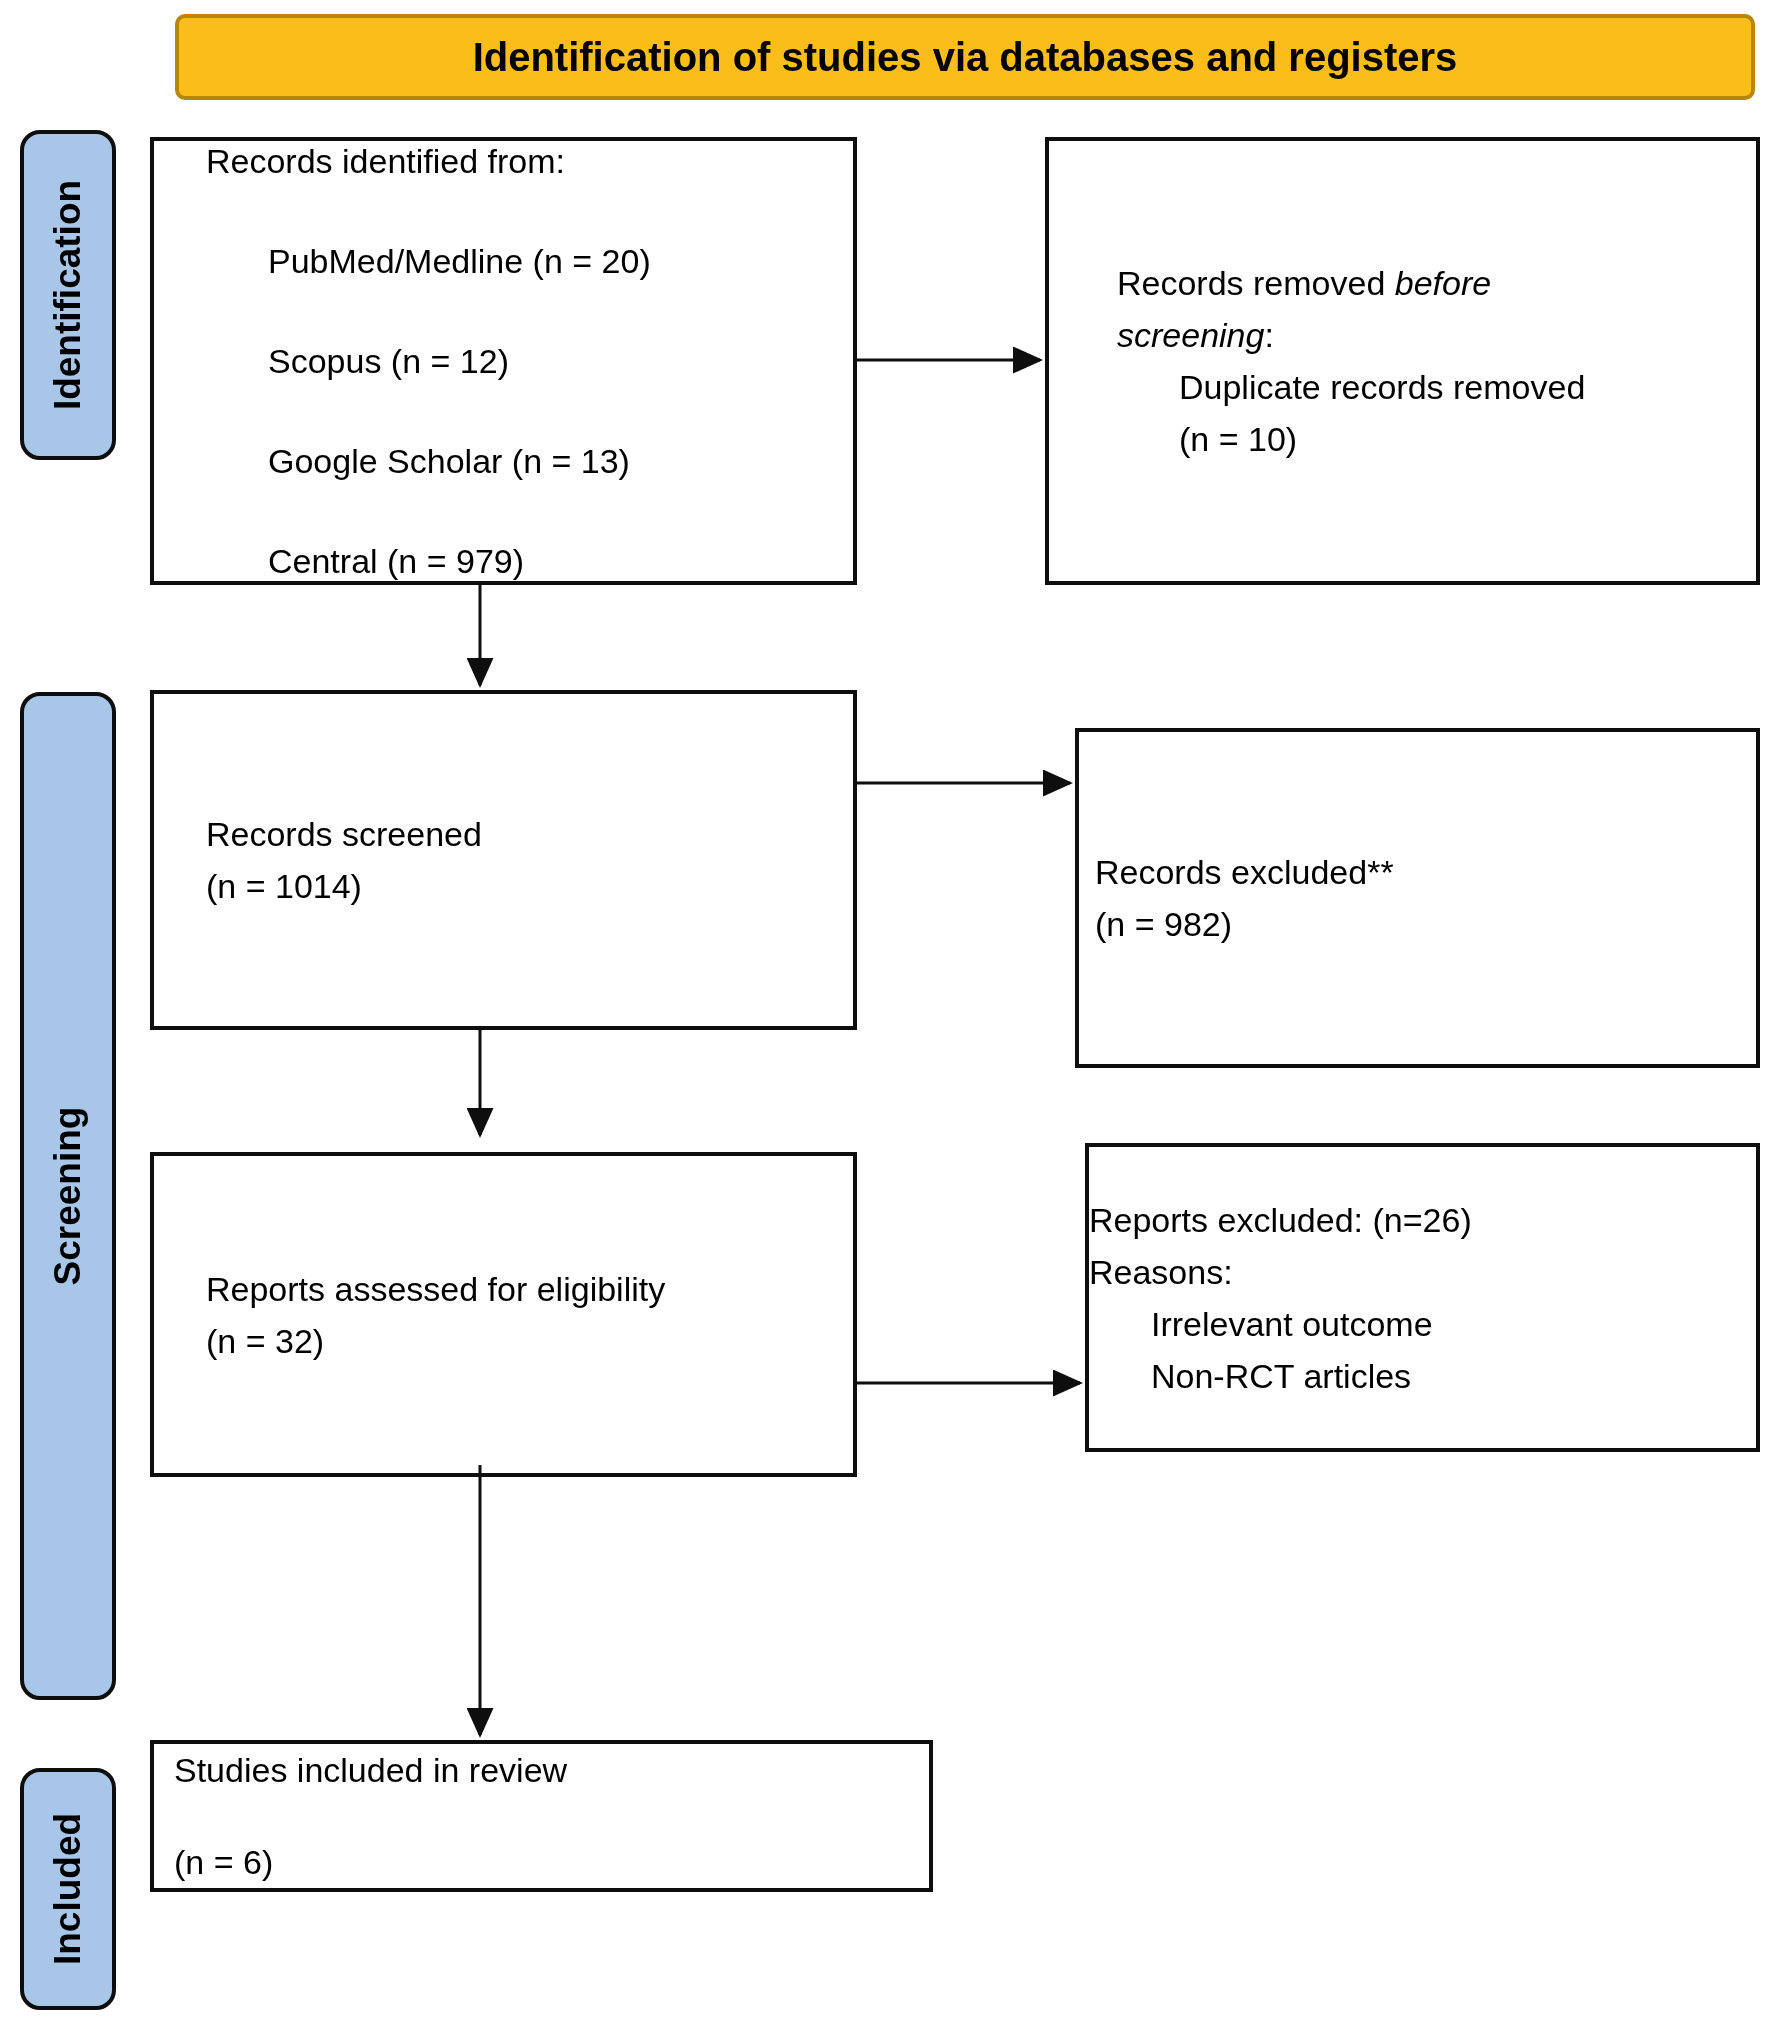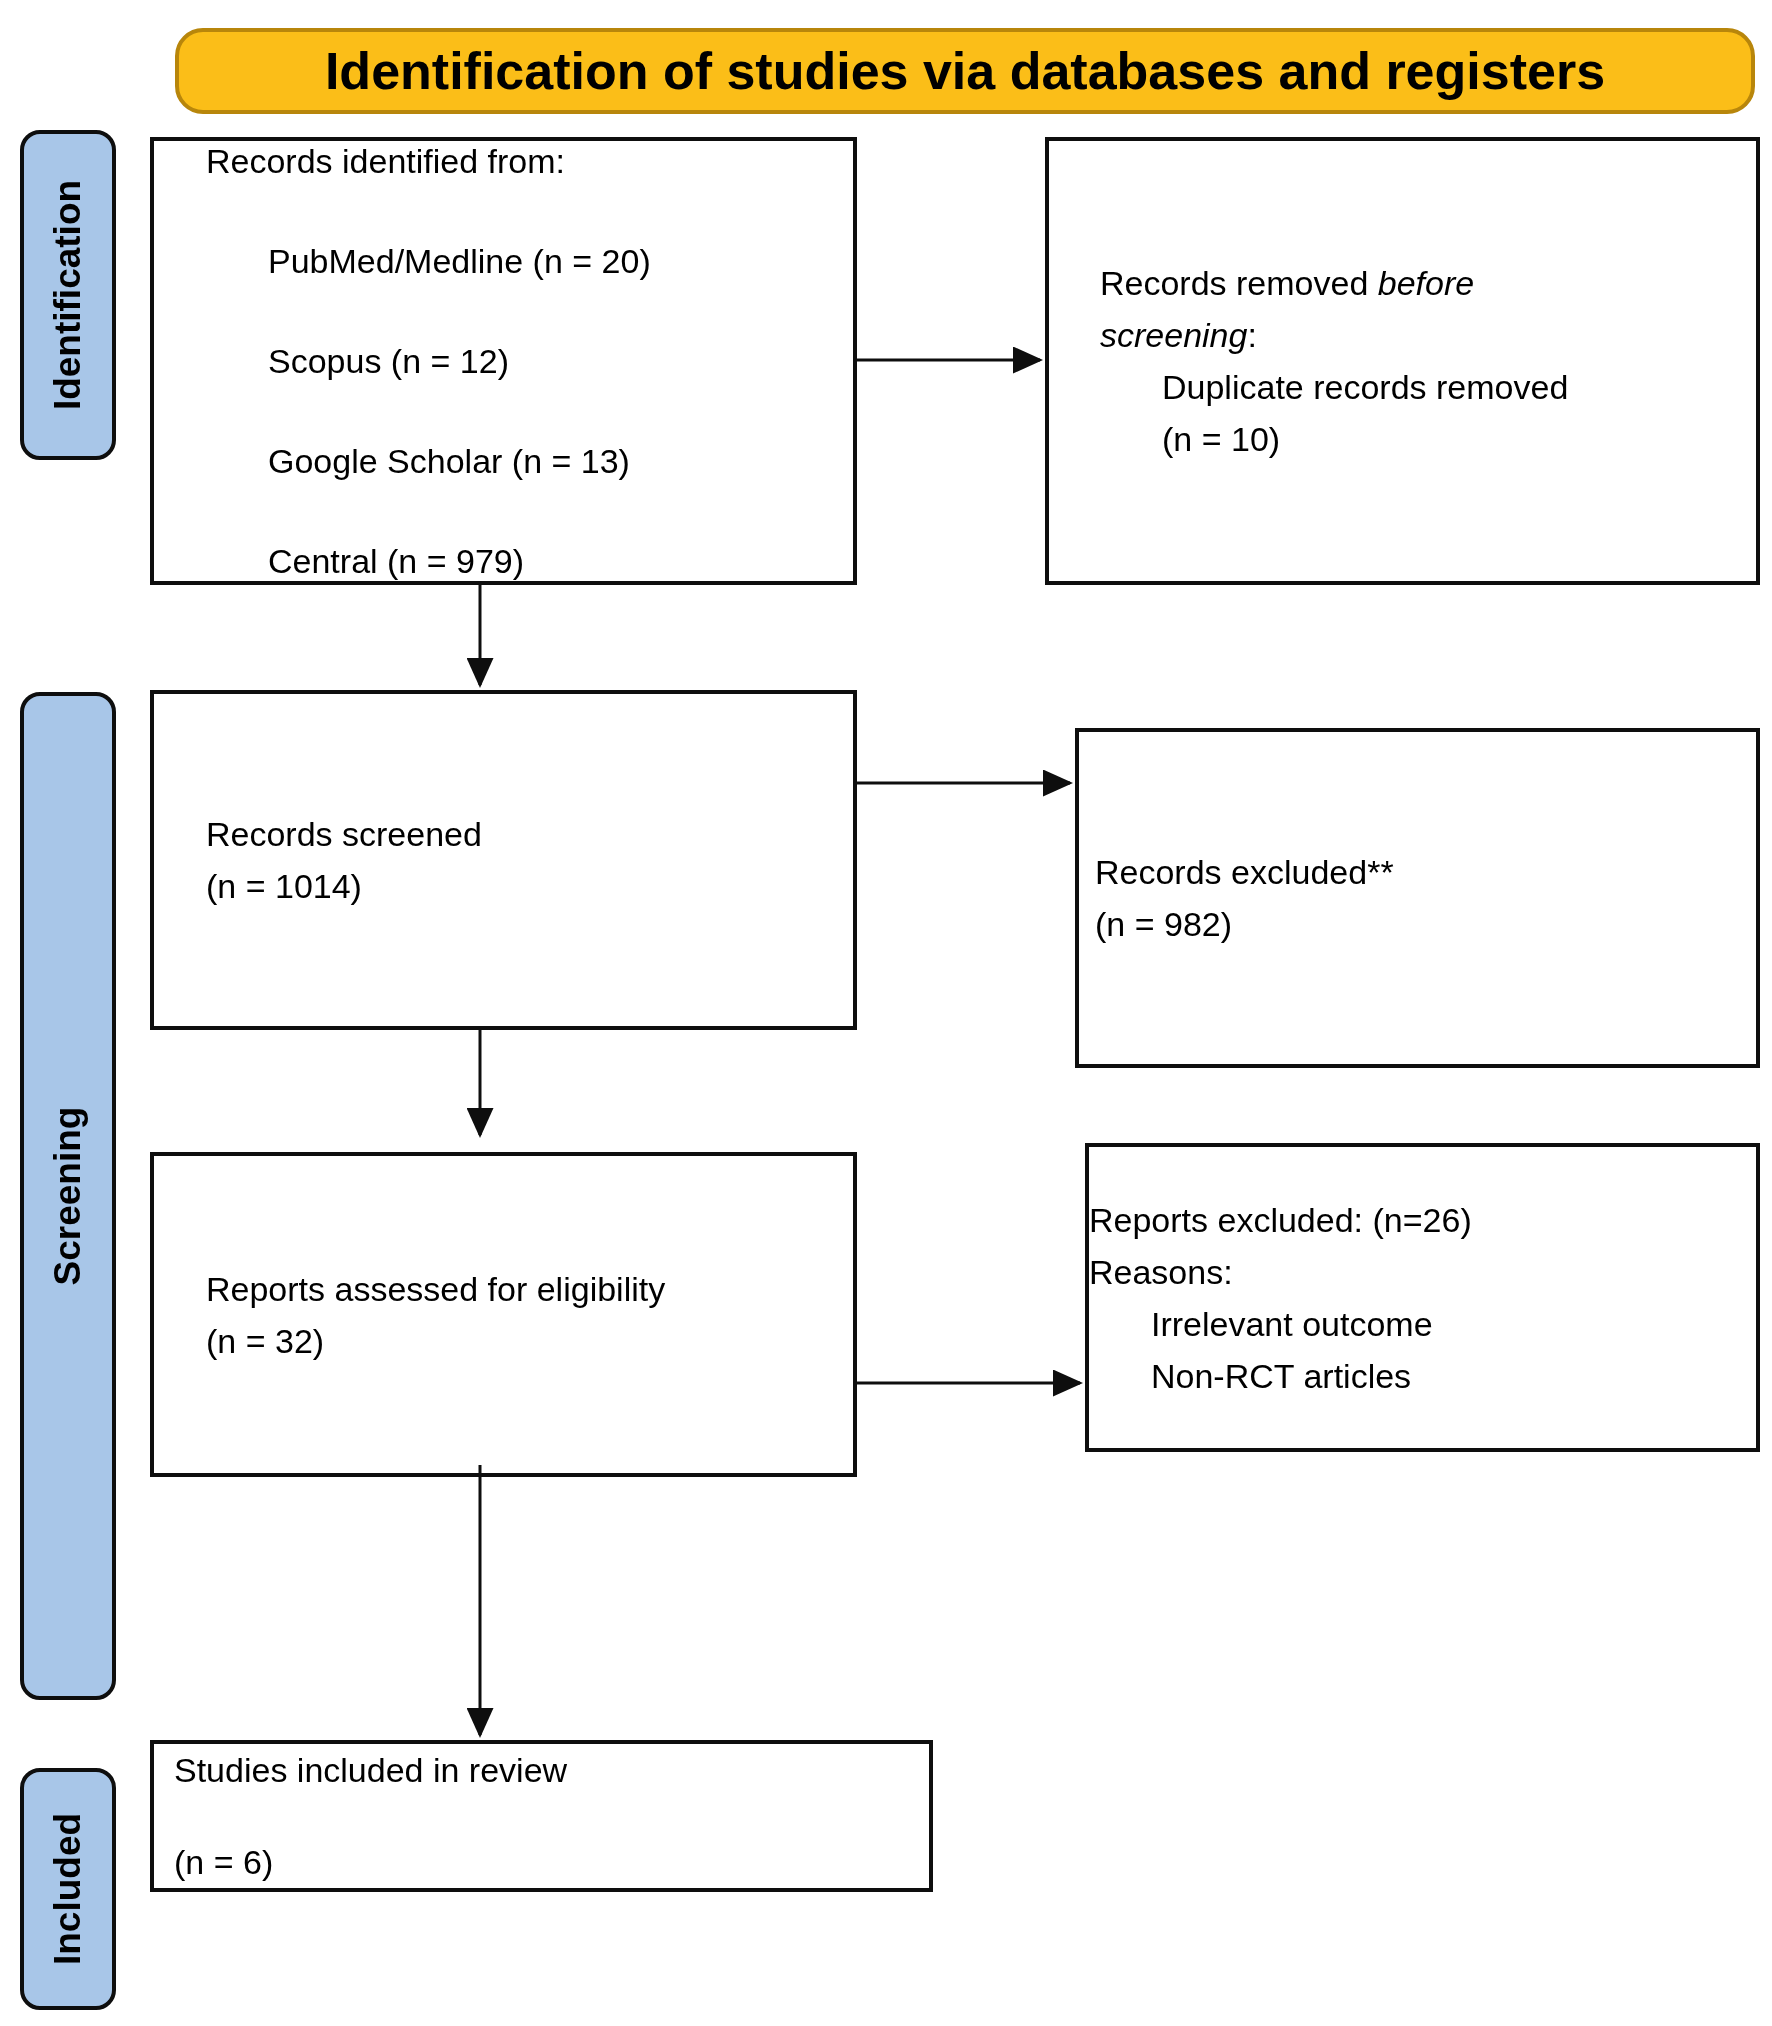--- a/index.html
+++ b/index.html
@@ -9,26 +9,26 @@
     --line-color:#0E0E0E;
     --text-color:#000000;
   }
   *{box-sizing:border-box;margin:0;padding:0;}
   html,body{background:#ffffff;}
   body{font-family:"Liberation Sans","DejaVu Sans",sans-serif;color:var(--text-color);}
   .canvas{position:relative;width:1772px;height:2026px;background:#ffffff;overflow:hidden;}
 
   
   .banner{
-    position:absolute;left:175px;top:28px;width:1580px;height:86px;
+    position:absolute;left:175px;top:14px;width:1580px;height:86px;
     background:var(--banner-fill);
     border:4px solid var(--banner-border);
-    border-radius:28px;
+    border-radius:10px;
     display:flex;align-items:center;justify-content:center;
-    font-size:52px;font-weight:bold;
+    font-size:40px;font-weight:bold;
   }
 
   
   .side{
     position:absolute;left:20px;width:96px;
     background:var(--sidebar-fill);
     border:4px solid var(--line-color);
     border-radius:20px;
     display:flex;align-items:center;justify-content:center;
   }
@@ -44,21 +44,21 @@
   
   .bx{
     position:absolute;background:#ffffff;
     border:4px solid var(--line-color);
     display:flex;flex-direction:column;justify-content:center;
     font-size:34px;line-height:52px;
   }
   .bx .line{white-space:nowrap;}
   .bx .line.ind{padding-left:62px;}
   .b1{left:150px;top:137px;width:707px;height:448px;padding-left:52px;gap:48px;}
-  .b2{left:1045px;top:137px;width:715px;height:448px;padding-left:51px;}
+  .b2{left:1045px;top:137px;width:715px;height:448px;padding-left:68px;}
   .b3{left:150px;top:690px;width:707px;height:340px;padding-left:52px;}
   .b4{left:1075px;top:728px;width:685px;height:340px;padding-left:16px;}
   .b5{left:150px;top:1140px;width:707px;height:325px;padding-left:52px;margin-top:12px;}
   .b6{left:1085px;top:1143px;width:675px;height:309px;}
   .b7{left:150px;top:1740px;width:783px;height:152px;padding-left:20px;justify-content:space-between;}
 
   
   .arrows{position:absolute;left:0;top:0;width:1772px;height:2026px;pointer-events:none;}
   .arrow{stroke:var(--line-color);stroke-width:3;fill:none;}
 </style>

